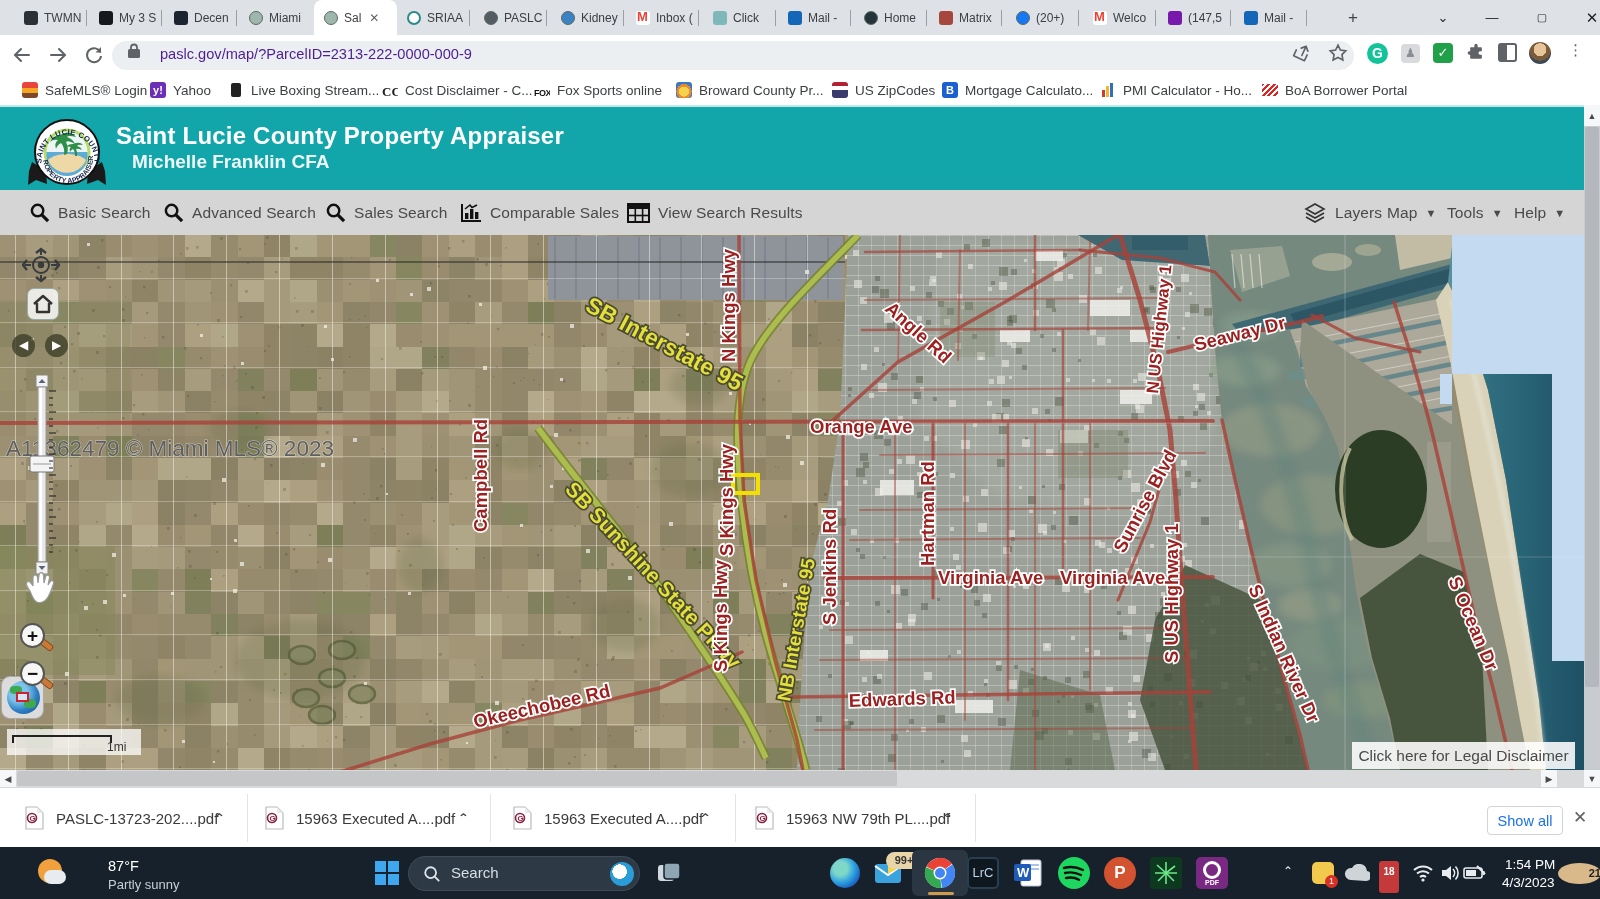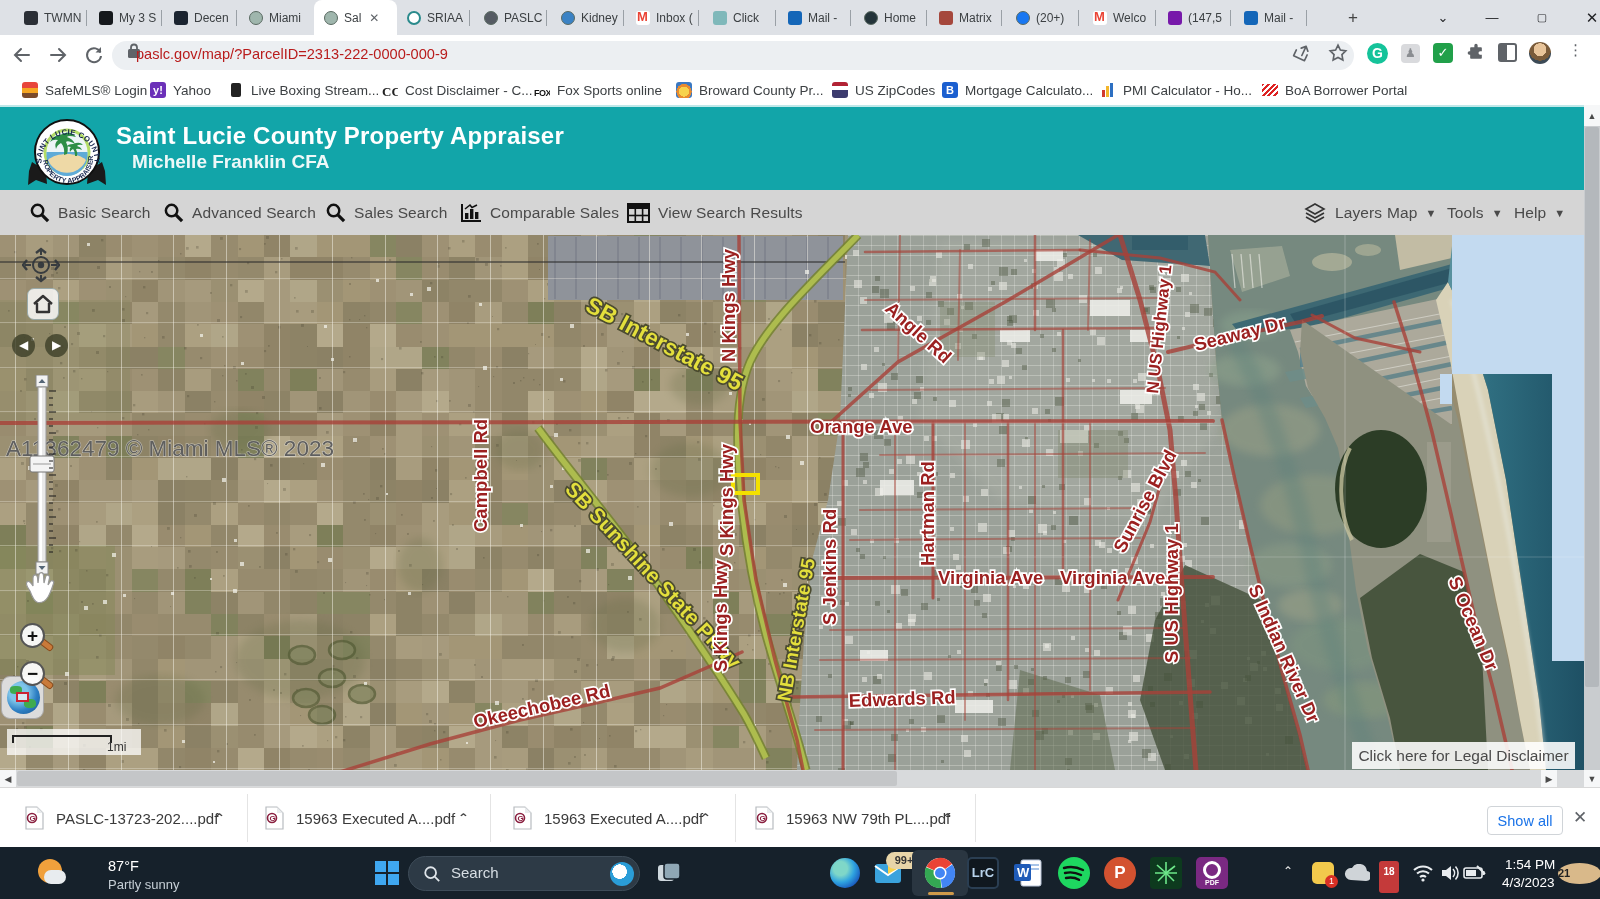--- a/index.html
+++ b/index.html
@@ -10,21 +10,21 @@
 .tab .tt{font-size:12px;color:#3c4043;white-space:nowrap;overflow:hidden}
 .tabsep{position:absolute;top:10px;width:1px;height:16px;background:#9aa0a6}
 .activetab{background:#fff;border-radius:8px 8px 0 0;z-index:2}
 .fvi{width:14px;height:14px;border-radius:3px;flex:0 0 auto}
 .fvc{width:14px;height:14px;border-radius:50%;flex:0 0 auto}
 .winbtn{position:absolute;top:0;height:35px;display:flex;align-items:center;justify-content:center;color:#202124;font-size:13px}
 
 #toolbar{left:0;top:35px;width:1600px;height:40px;background:#fff}
 .navico{position:absolute;top:8px;width:24px;height:24px;color:#5f6368}
 #omni{position:absolute;left:112px;top:6px;width:1242px;height:29px;background:#eceff2;border-radius:15px}
-#url{position:absolute;left:136px;top:11px;font-size:14.6px;color:#b91c1c}
+#url{position:absolute;left:160px;top:11px;font-size:14.6px;color:#4c1d95}
 
 #bm{left:0;top:75px;width:1332px;height:30px;background:#fff}
 .bmi{position:absolute;top:5px;height:20px;display:flex;align-items:center;gap:7px}
 .bmi span{font-size:13.5px;color:#3c4043;white-space:nowrap}
 .bico{width:16px;height:16px;border-radius:3px;flex:0 0 auto;position:relative;overflow:hidden}
 
 #hdr{left:0;top:105px;width:1584px;height:85px;background:#12a5a9;border-top:2px solid #bfe8e9}
 #hdr h1{position:absolute;left:116px;top:15px;font-size:24px;color:#fff;letter-spacing:0.2px}
 #hdr h2{position:absolute;left:132px;top:44px;font-size:19px;color:#eef8f8}
 
@@ -2491,21 +2491,21 @@
 <circle cx="16" cy="16" r="15" fill="#fff"></circle>
 <path d="M16 16 L16 1 A15 15 0 0 1 29.5 23z" fill="#ea4335" transform="rotate(-65 16 16)"></path>
 <path d="M16 16 L16 1 A15 15 0 0 1 29.5 23z" fill="#4285f4" transform="rotate(55 16 16)"></path>
 <path d="M16 16 L16 1 A15 15 0 0 1 29.5 23z" fill="#34a853" transform="rotate(175 16 16)"></path>
 <circle cx="16" cy="16" r="6.5" fill="#fff"></circle>
         <circle cx="16" cy="16" r="5" fill="#4285f4"></circle>
       </svg>
     </div>
 <div class="abs" style="left:928px;top:45px;width:26px;height:3px;border-radius:2px;background:#cf9a4a"></div>
     <div class="tbi" style="left:966px">
-      <div style="width:32px;height:32px;border-radius:5px;background:#10181f;border:2px solid #2a3e52;color:#b9d4ec;font-size:13px;font-weight:bold;text-align:center;line-height:28px">LrC</div>
+      <div style="width:32px;height:32px;border-radius:5px;background:#10181f;border:2px solid #2a3e52;color:#b9d4ec;font-size:13px;font-weight:normal;text-align:center;line-height:28px">LrC</div>
     </div>
     <div class="tbi" style="left:1011px">
       <svg width="30" height="30" viewBox="0 0 30 30">
         <rect x="8" y="2" width="20" height="26" rx="2" fill="#fff" stroke="#b8c4d8"></rect>
         <rect x="10" y="6" width="16" height="2" fill="#a8c4e8"></rect>
         <rect x="10" y="10" width="16" height="2" fill="#a8c4e8"></rect>
         <rect x="1" y="6" width="17" height="17" rx="2" fill="#1f5bb8"></rect>
         <text x="4" y="19" font-size="13" font-weight="bold" fill="#fff" font-family="Liberation Sans,sans-serif">W</text>
       </svg>
     </div>
@@ -2558,13 +2558,13 @@
       <path d="M13 5a6 6 0 0 1 0 8M15.5 2.5a9.5 9.5 0 0 1 0 13" stroke="#e8ecef" stroke-width="1.6" fill="none"></path>
     </svg>
     <svg class="abs" style="left:1463px;top:17px" width="26" height="18" viewBox="0 0 26 18">
       <rect x="1" y="4" width="18" height="10" rx="2" fill="none" stroke="#e8ecef" stroke-width="1.6"></rect>
       <rect x="3" y="6" width="10" height="6" fill="#e8ecef"></rect>
       <rect x="19.5" y="7" width="2" height="4" fill="#e8ecef"></rect>
       <path d="M14 2l8 8" stroke="#e8ecef" stroke-width="2"></path>
     </svg>
     <div class="tbtxt" style="left:1505px;top:10px;font-size:13.5px">1:54 PM</div>
     <div class="tbtxt" style="left:1502px;top:28px;font-size:13.5px">4/3/2023</div>
-    <div class="abs" style="left:1558px;top:16px;width:43px;height:21px;border-radius:50%;background:#d9b98a;color:#222;font-size:11px;font-weight:bold;text-align:left;line-height:21px">21</div>
+    <div class="abs" style="left:1558px;top:16px;width:43px;height:21px;border-radius:50%;background:#d9b98a;color:#222;font-size:11px;font-weight:bold;text-align:right;line-height:21px">21</div>
   </div>
 </body></html>

